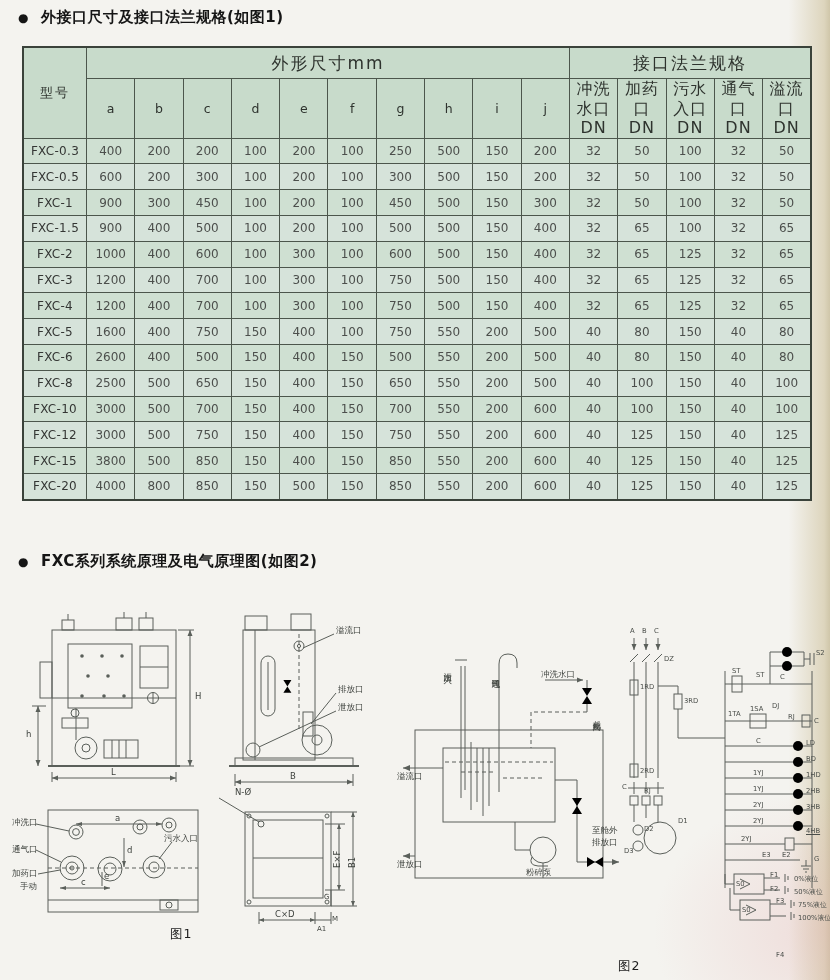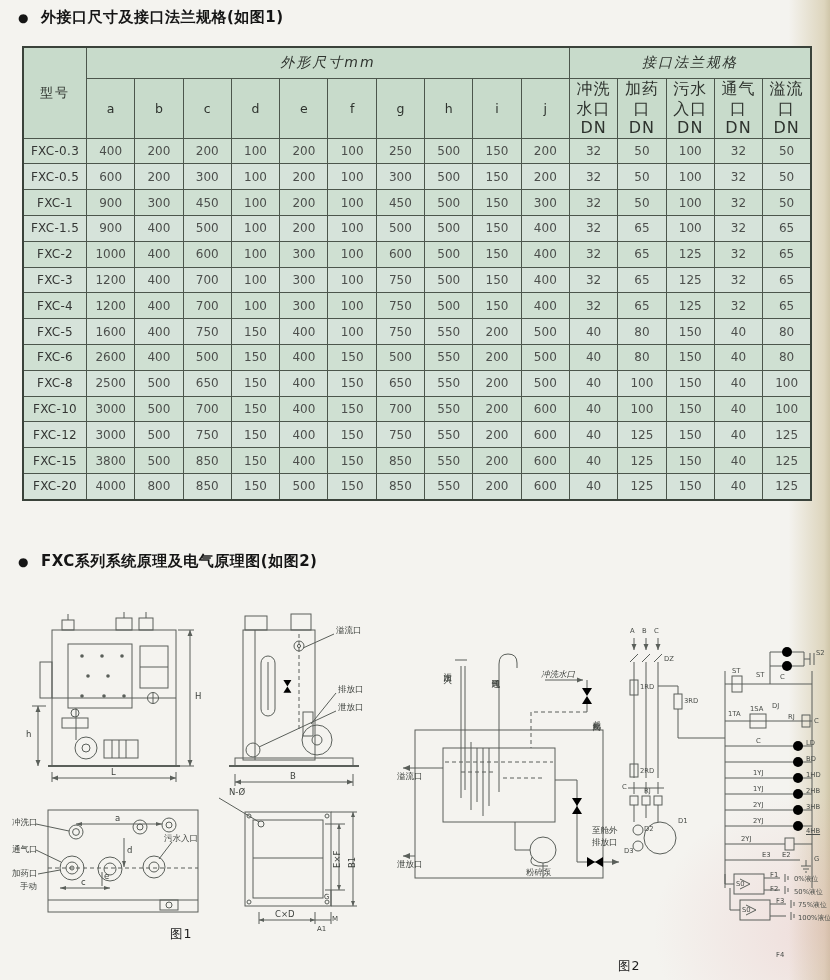--- a/index.html
+++ b/index.html
@@ -11,21 +11,21 @@
       #f4f3ef;}
   .sec-title{position:absolute;display:flex;align-items:center;gap:12px;color:#151515;
     font-size:15px;font-weight:bold;letter-spacing:.5px;}
   .bullet{font-size:12px;line-height:1;}
   
   .spec-table{position:absolute;left:22px;top:46px;width:790px;border-collapse:collapse;
     table-layout:fixed;background:#cfe0d3;border:2px solid #3a423a;}
   .spec-table th,.spec-table td{border:1px solid #4c564c;text-align:center;vertical-align:middle;
     padding:0;font-weight:normal;overflow:hidden;}
   .spec-table thead th{color:#2e332e;background:#c8dbcb;}
-  .h-group{height:30px;font-size:14px;letter-spacing:2px;font-style:italic;}
+  .h-group{height:30px;font-size:17px;letter-spacing:2px;}
   .h-model{width:62px;font-size:13px;letter-spacing:2px;}
   .h-dim{height:56px;font-size:12.5px;color:#3a403a;}
   .h-flange{font-size:16px;line-height:1.22;letter-spacing:1px;}
   .spec-table tbody td{height:24.8px;font-size:12px;color:#4c4f4c;}
   .spec-table tbody td.model{font-size:12px;color:#343634;letter-spacing:.3px;}
   .spec-table tbody tr:nth-child(even){background:#d6e3da;}
   .spec-table tbody tr:nth-child(odd){background:#cfe0d2;}
   
   .fig{position:absolute;}
   .fig svg{position:absolute;left:0;top:0;}
@@ -516,21 +516,21 @@
         <path class="fl" d="M148,120 l-2,-5 l4,0 Z"></path>
       <line x1="126" y1="104" x2="126" y2="120"></line>
       <line x1="54" y1="126" x2="54" y2="138"></line>
         <line x1="110" y1="126" x2="110" y2="138"></line>
         <line x1="126" y1="126" x2="126" y2="138"></line>
       <line x1="54" y1="134" x2="110" y2="134"></line>
         <line x1="110" y1="134" x2="126" y2="134"></line>
       <path class="fl" d="M54,134 l5,-2 l0,4 Z"></path>
         <path class="fl" d="M110,134 l-5,-2 l0,4 Z"></path>
     </svg>
-    <span class="dl" style="left:12px;top:2px;padding-left:12px;">N-Ø</span>
+    <span class="dl" style="left:18px;top:2px;padding-left:12px;">N-Ø</span>
     <span class="dl rot" style="left:128px;top:82px;">E×F</span>
     <span class="dl rot" style="left:143px;top:82px;">B1</span>
     <span class="dl sm" style="left:119px;top:108px;">G</span>
     <span class="dl" style="left:70px;top:124px;">C×D</span>
     <span class="dl sm" style="left:112px;top:125px;margin-top:15px;">A1</span>
     <span class="dl sm" style="left:127px;top:130px;">M</span>
   </div>
 
   <span class="figcap" style="left:170px;top:926px;">图1</span>
 
@@ -568,21 +568,21 @@
       <path d="M137,227 q-4,8 6,9 l10,0"></path>
       <line x1="148" y1="233" x2="148" y2="248"></line>
       <line x1="8" y1="138" x2="48" y2="138"></line>
       <path class="fl" d="M8,138 l7,-3 l0,6 Z"></path>
       <line x1="8" y1="226" x2="20" y2="226"></line>
       <path class="fl" d="M8,226 l7,-3 l0,6 Z"></path>
       <line x1="60" y1="30" x2="72" y2="30"></line>
     </svg>
     <span class="dl v" style="left:48px;top:36px;">污水入口</span>
     <span class="dl v" style="left:96px;top:42px;">通气口</span>
-    <span class="dl" style="left:146px;top:40px;font-style:italic;">冲洗水口</span>
+    <span class="dl" style="left:146px;top:40px;">冲洗水口</span>
     <span class="dl v" style="left:197px;top:84px;">截止阀</span>
     <span class="dl" style="left:2px;top:142px;">溢流口</span>
     <span class="dl" style="left:2px;top:230px;">泄放口</span>
     <span class="dl" style="left:197px;top:196px;">至舱外</span>
     <span class="dl" style="left:197px;top:208px;">排放口</span>
     <span class="dl" style="left:131px;top:238px;">粉碎泵</span>
   </div>
 
   <div class="fig" style="left:620px;top:626px;width:210px;height:306px;">
     <svg width="210" height="306">

